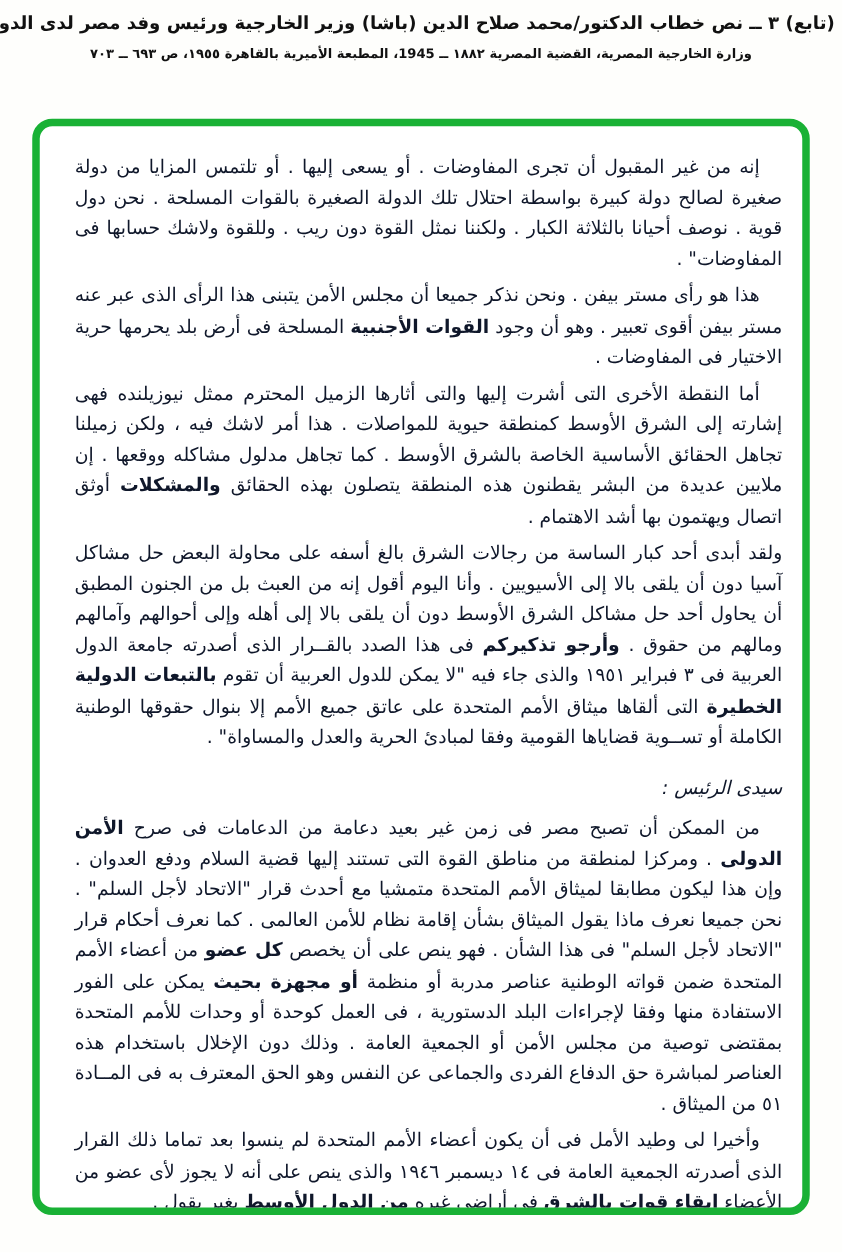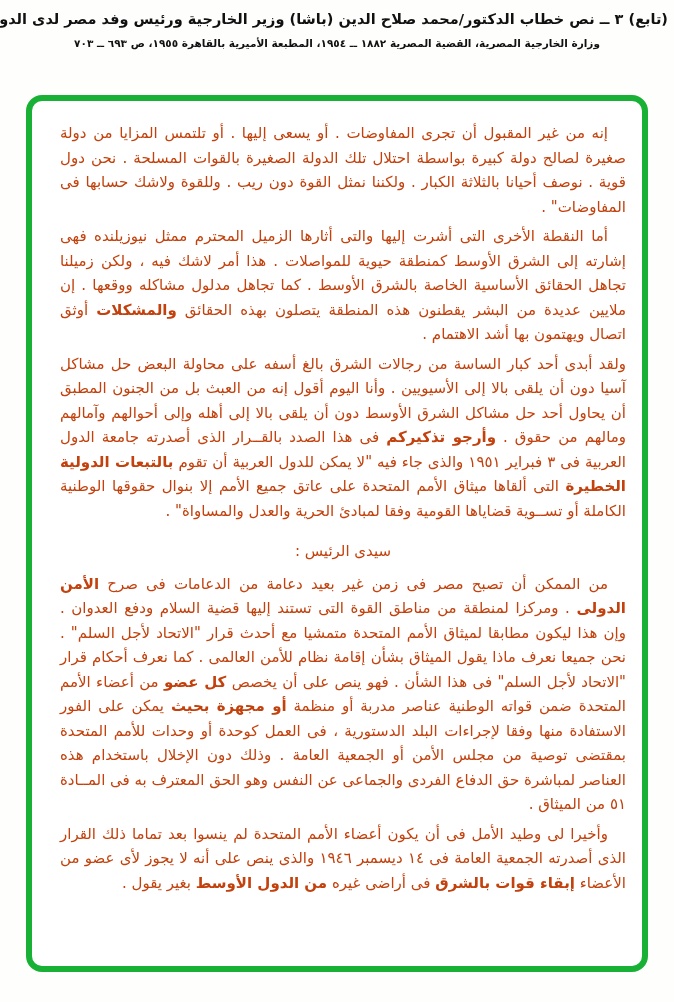--- a/index.html
+++ b/index.html
@@ -57,46 +57,48 @@
     box-sizing: border-box;
     width: 100%;
     height: 100%;
     padding: 20px 16px 14px 28px;
     direction: rtl;
   }
   .body-inner p {
     margin: 0 0 5px 0;
     font-size: 15px;
     line-height: 24.5px;
-    color: #c2410c;
+    color: #0f172a;
     text-align: justify;
     text-justify: inter-word;
   }
   .body-inner p.indent { text-indent: 18px; }
   .body-inner p.heading {
     margin-top: 16px;
     margin-bottom: 8px;
-    text-align: center;
+    text-align: right;
     font-weight: normal;
+    font-style: italic;
   }
   .body-inner span.b { font-weight: bold; }
 </style>
 </head>
 <body>
 
 <div class="page">
 
   <div class="doc-header">
     <div class="h-line1">(تابع) ٣ ــ نص خطاب الدكتور/محمد صلاح الدين (باشا) وزير الخارجية ورئيس وفد مصر لدى الدورة السادسة</div>
-    <div class="h-source">وزارة الخارجية المصرية، القضية المصرية ١٨٨٢ ــ ١٩٥٤، المطبعة الأميرية بالقاهرة ١٩٥٥، ص ٦٩٣ ــ ٧٠٣</div>
+    <div class="h-source">وزارة الخارجية المصرية، القضية المصرية ١٨٨٢ ــ 1945، المطبعة الأميرية بالقاهرة ١٩٥٥، ص ٦٩٣ ــ ٧٠٣</div>
   </div>
 
   <div class="body-frame" style="border-color: rgb(25, 177, 53);">
     <div class="body-inner">
         <p class="indent"><span>إنه من غير المقبول أن تجرى المفاوضات . أو يسعى إليها . أو تلتمس المزايا من دولة صغيرة لصالح دولة كبيرة بواسطة احتلال تلك الدولة الصغيرة بالقوات المسلحة . نحن دول قوية . نوصف أحيانا بالثلاثة الكبار . ولكننا نمثل القوة دون ريب . وللقوة ولاشك حسابها فى المفاوضات" .</span></p>
+        <p class="indent"><span>هذا هو رأى مستر بيفن . ونحن نذكر جميعا أن مجلس الأمن يتبنى هذا الرأى الذى عبر عنه مستر بيفن أقوى تعبير . وهو أن وجود </span><span class="b">القوات الأجنبية</span><span> المسلحة فى أرض بلد يحرمها حرية الاختيار فى المفاوضات .</span></p>
         <p class="indent"><span>أما النقطة الأخرى التى أشرت إليها والتى أثارها الزميل المحترم ممثل نيوزيلنده فهى إشارته إلى الشرق الأوسط كمنطقة حيوية للمواصلات . هذا أمر لاشك فيه ، ولكن زميلنا تجاهل الحقائق الأساسية الخاصة بالشرق الأوسط . كما تجاهل مدلول مشاكله ووقعها . إن ملايين عديدة من البشر يقطنون هذه المنطقة يتصلون بهذه الحقائق </span><span class="b">والمشكلات</span><span> أوثق اتصال ويهتمون بها أشد الاهتمام .</span></p>
         <p class=""><span>ولقد أبدى أحد كبار الساسة من رجالات الشرق بالغ أسفه على محاولة البعض حل مشاكل آسيا دون أن يلقى بالا إلى الأسيويين . وأنا اليوم أقول إنه من العبث بل من الجنون المطبق أن يحاول أحد حل مشاكل الشرق الأوسط دون أن يلقى بالا إلى أهله وإلى أحوالهم وآمالهم ومالهم من حقوق . </span><span class="b">وأرجو تذكيركم</span><span> فى هذا الصدد بالقــرار الذى أصدرته جامعة الدول العربية فى ٣ فبراير ١٩٥١ والذى جاء فيه "لا يمكن للدول العربية أن تقوم </span><span class="b">بالتبعات الدولية الخطيرة</span><span> التى ألقاها ميثاق الأمم المتحدة على عاتق جميع الأمم إلا بنوال حقوقها الوطنية الكاملة أو تســوية قضاياها القومية وفقا لمبادئ الحرية والعدل والمساواة" .</span></p>
         <p class="heading"><span>سيدى الرئيس :</span></p>
         <p class="indent"><span>من الممكن أن تصبح مصر فى زمن غير بعيد دعامة من الدعامات فى صرح </span><span class="b">الأمن الدولى</span><span> . ومركزا لمنطقة من مناطق القوة التى تستند إليها قضية السلام ودفع العدوان . وإن هذا ليكون مطابقا لميثاق الأمم المتحدة متمشيا مع أحدث قرار "الاتحاد لأجل السلم" . نحن جميعا نعرف ماذا يقول الميثاق بشأن إقامة نظام للأمن العالمى . كما نعرف أحكام قرار "الاتحاد لأجل السلم" فى هذا الشأن . فهو ينص على أن يخصص </span><span class="b">كل عضو</span><span> من أعضاء الأمم المتحدة ضمن قواته الوطنية عناصر مدربة أو منظمة </span><span class="b">أو مجهزة بحيث</span><span> يمكن على الفور الاستفادة منها وفقا لإجراءات البلد الدستورية ، فى العمل كوحدة أو وحدات للأمم المتحدة بمقتضى توصية من مجلس الأمن أو الجمعية العامة . وذلك دون الإخلال باستخدام هذه العناصر لمباشرة حق الدفاع الفردى والجماعى عن النفس وهو الحق المعترف به فى المــادة ٥١ من الميثاق .</span></p>
         <p class="indent"><span>وأخيرا لى وطيد الأمل فى أن يكون أعضاء الأمم المتحدة لم ينسوا بعد تماما ذلك القرار الذى أصدرته الجمعية العامة فى ١٤ ديسمبر ١٩٤٦ والذى ينص على أنه لا يجوز لأى عضو من الأعضاء </span><span class="b">إبقاء قوات بالشرق</span><span> فى أراضى غيره </span><span class="b">من الدول الأوسط</span><span> بغير يقول .</span></p>
       </div>
   </div>
 
 </div>
 

